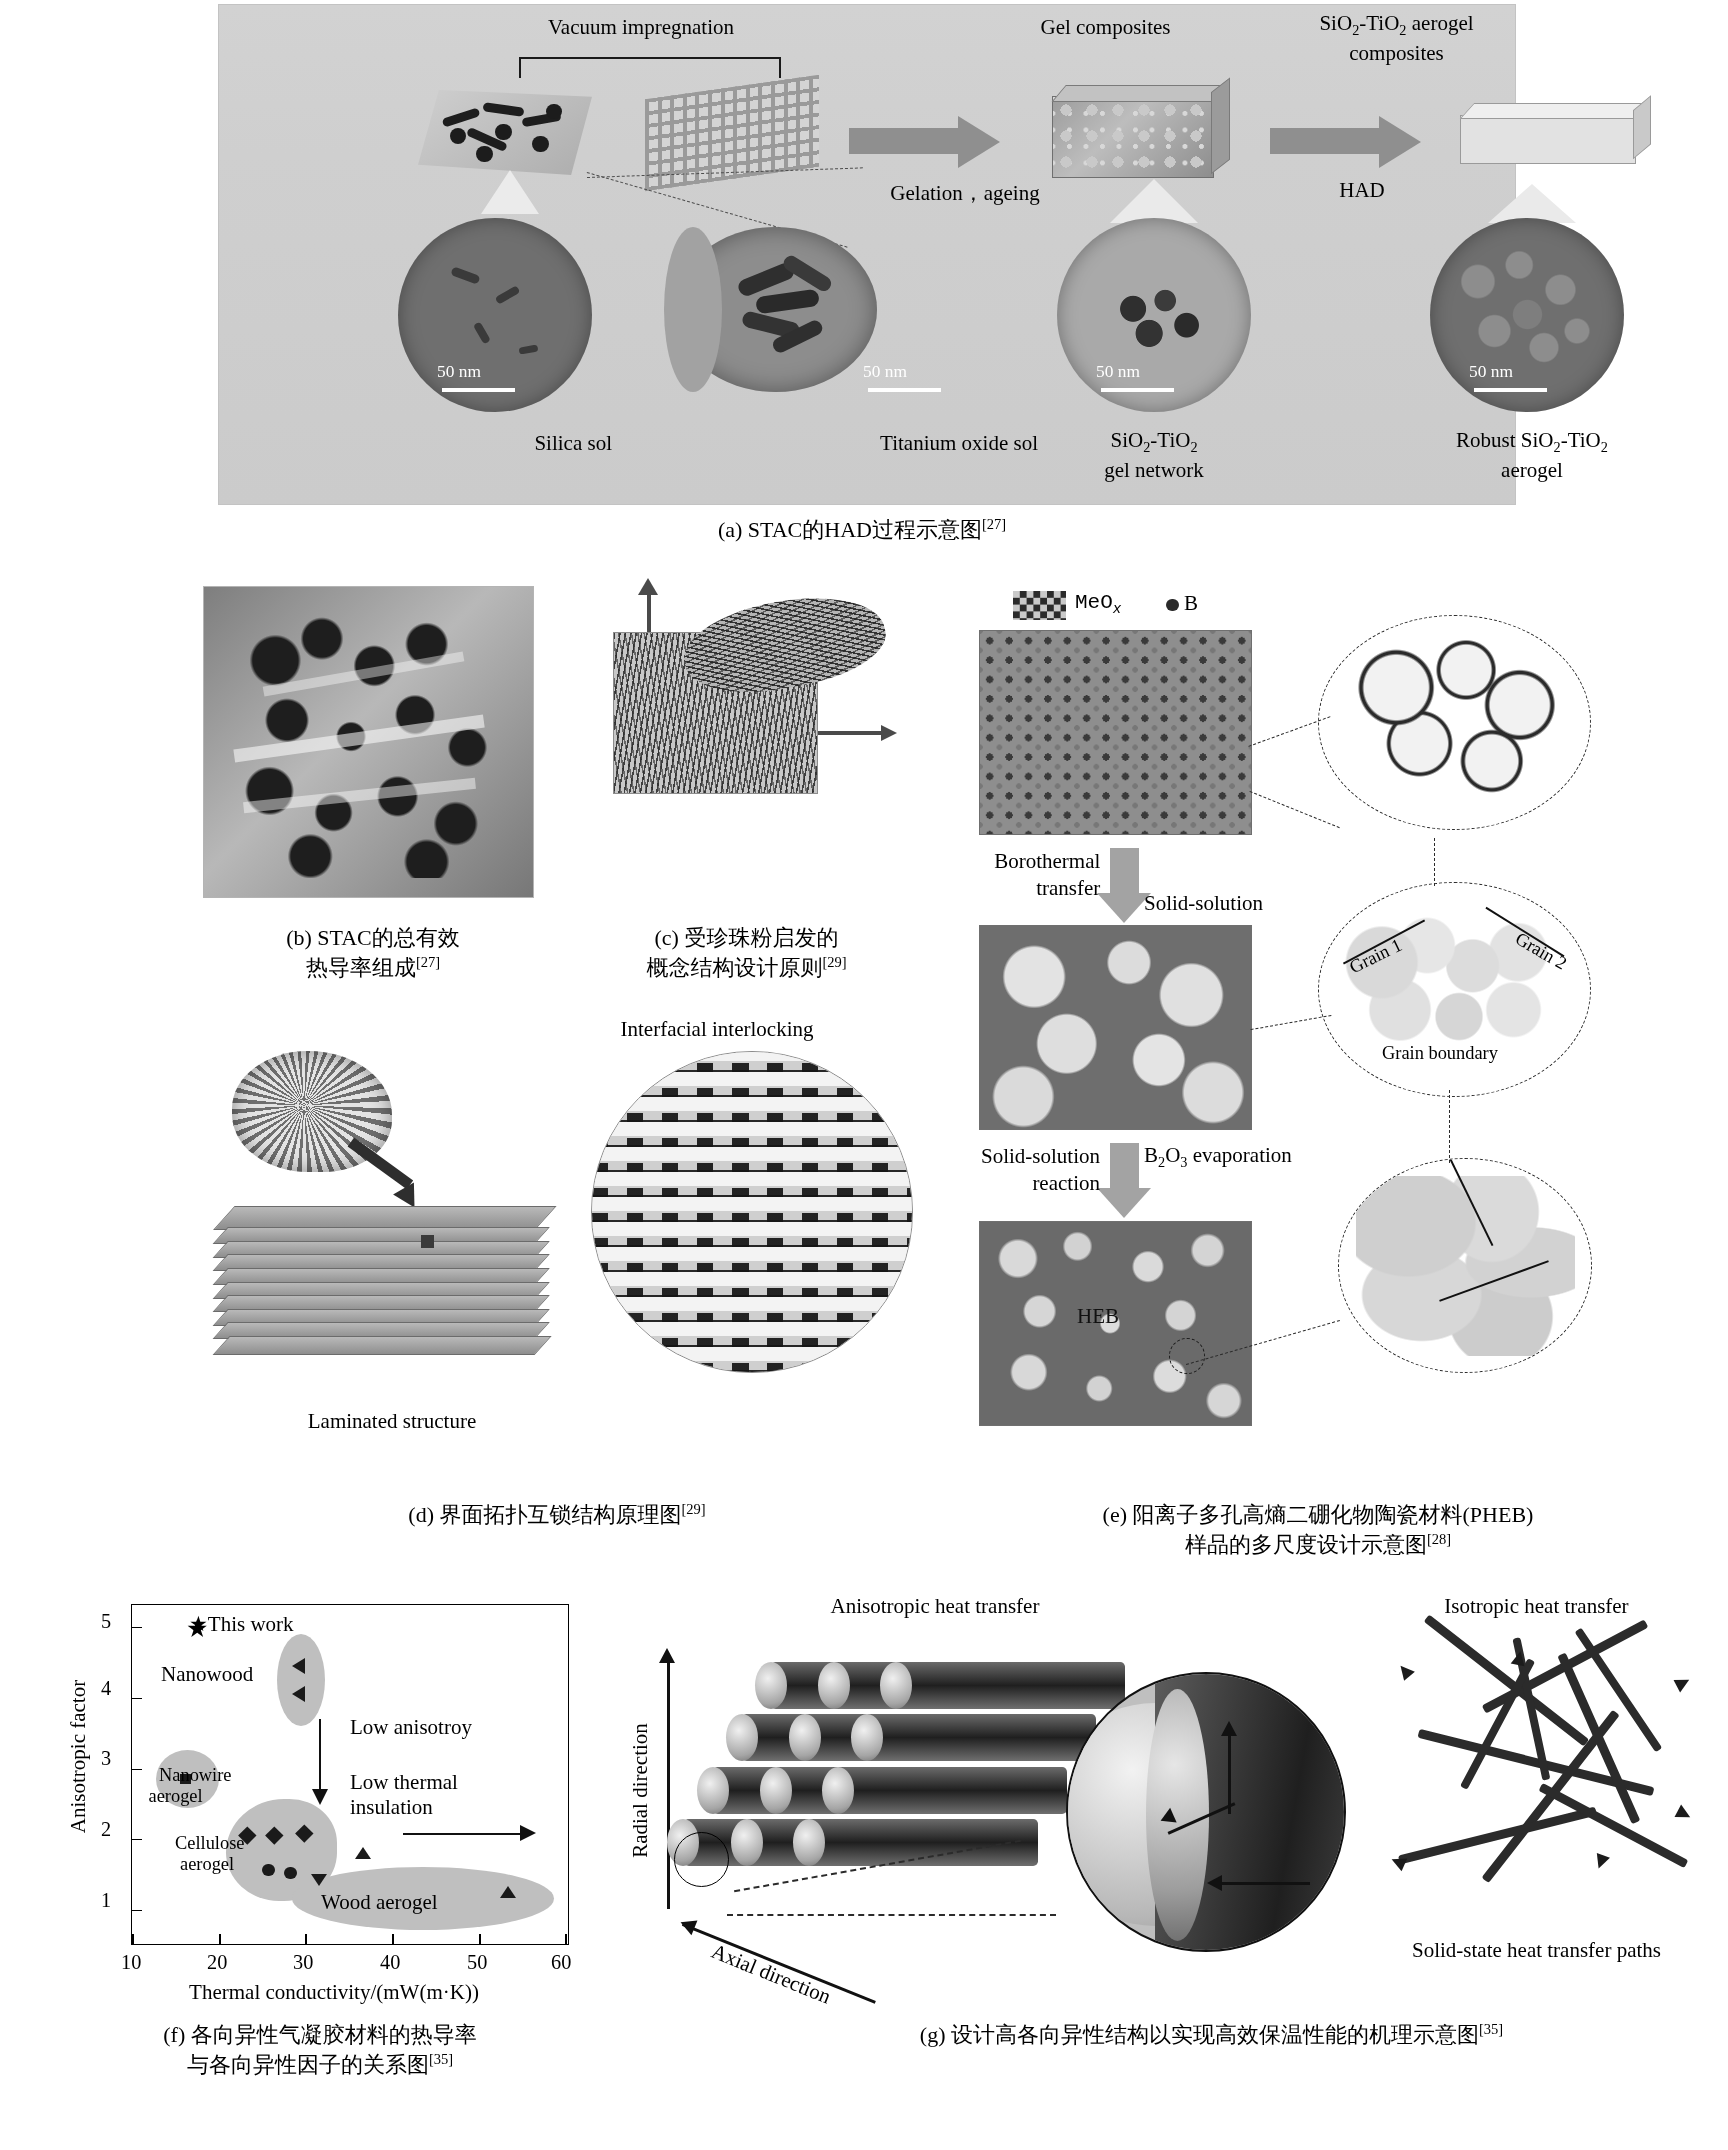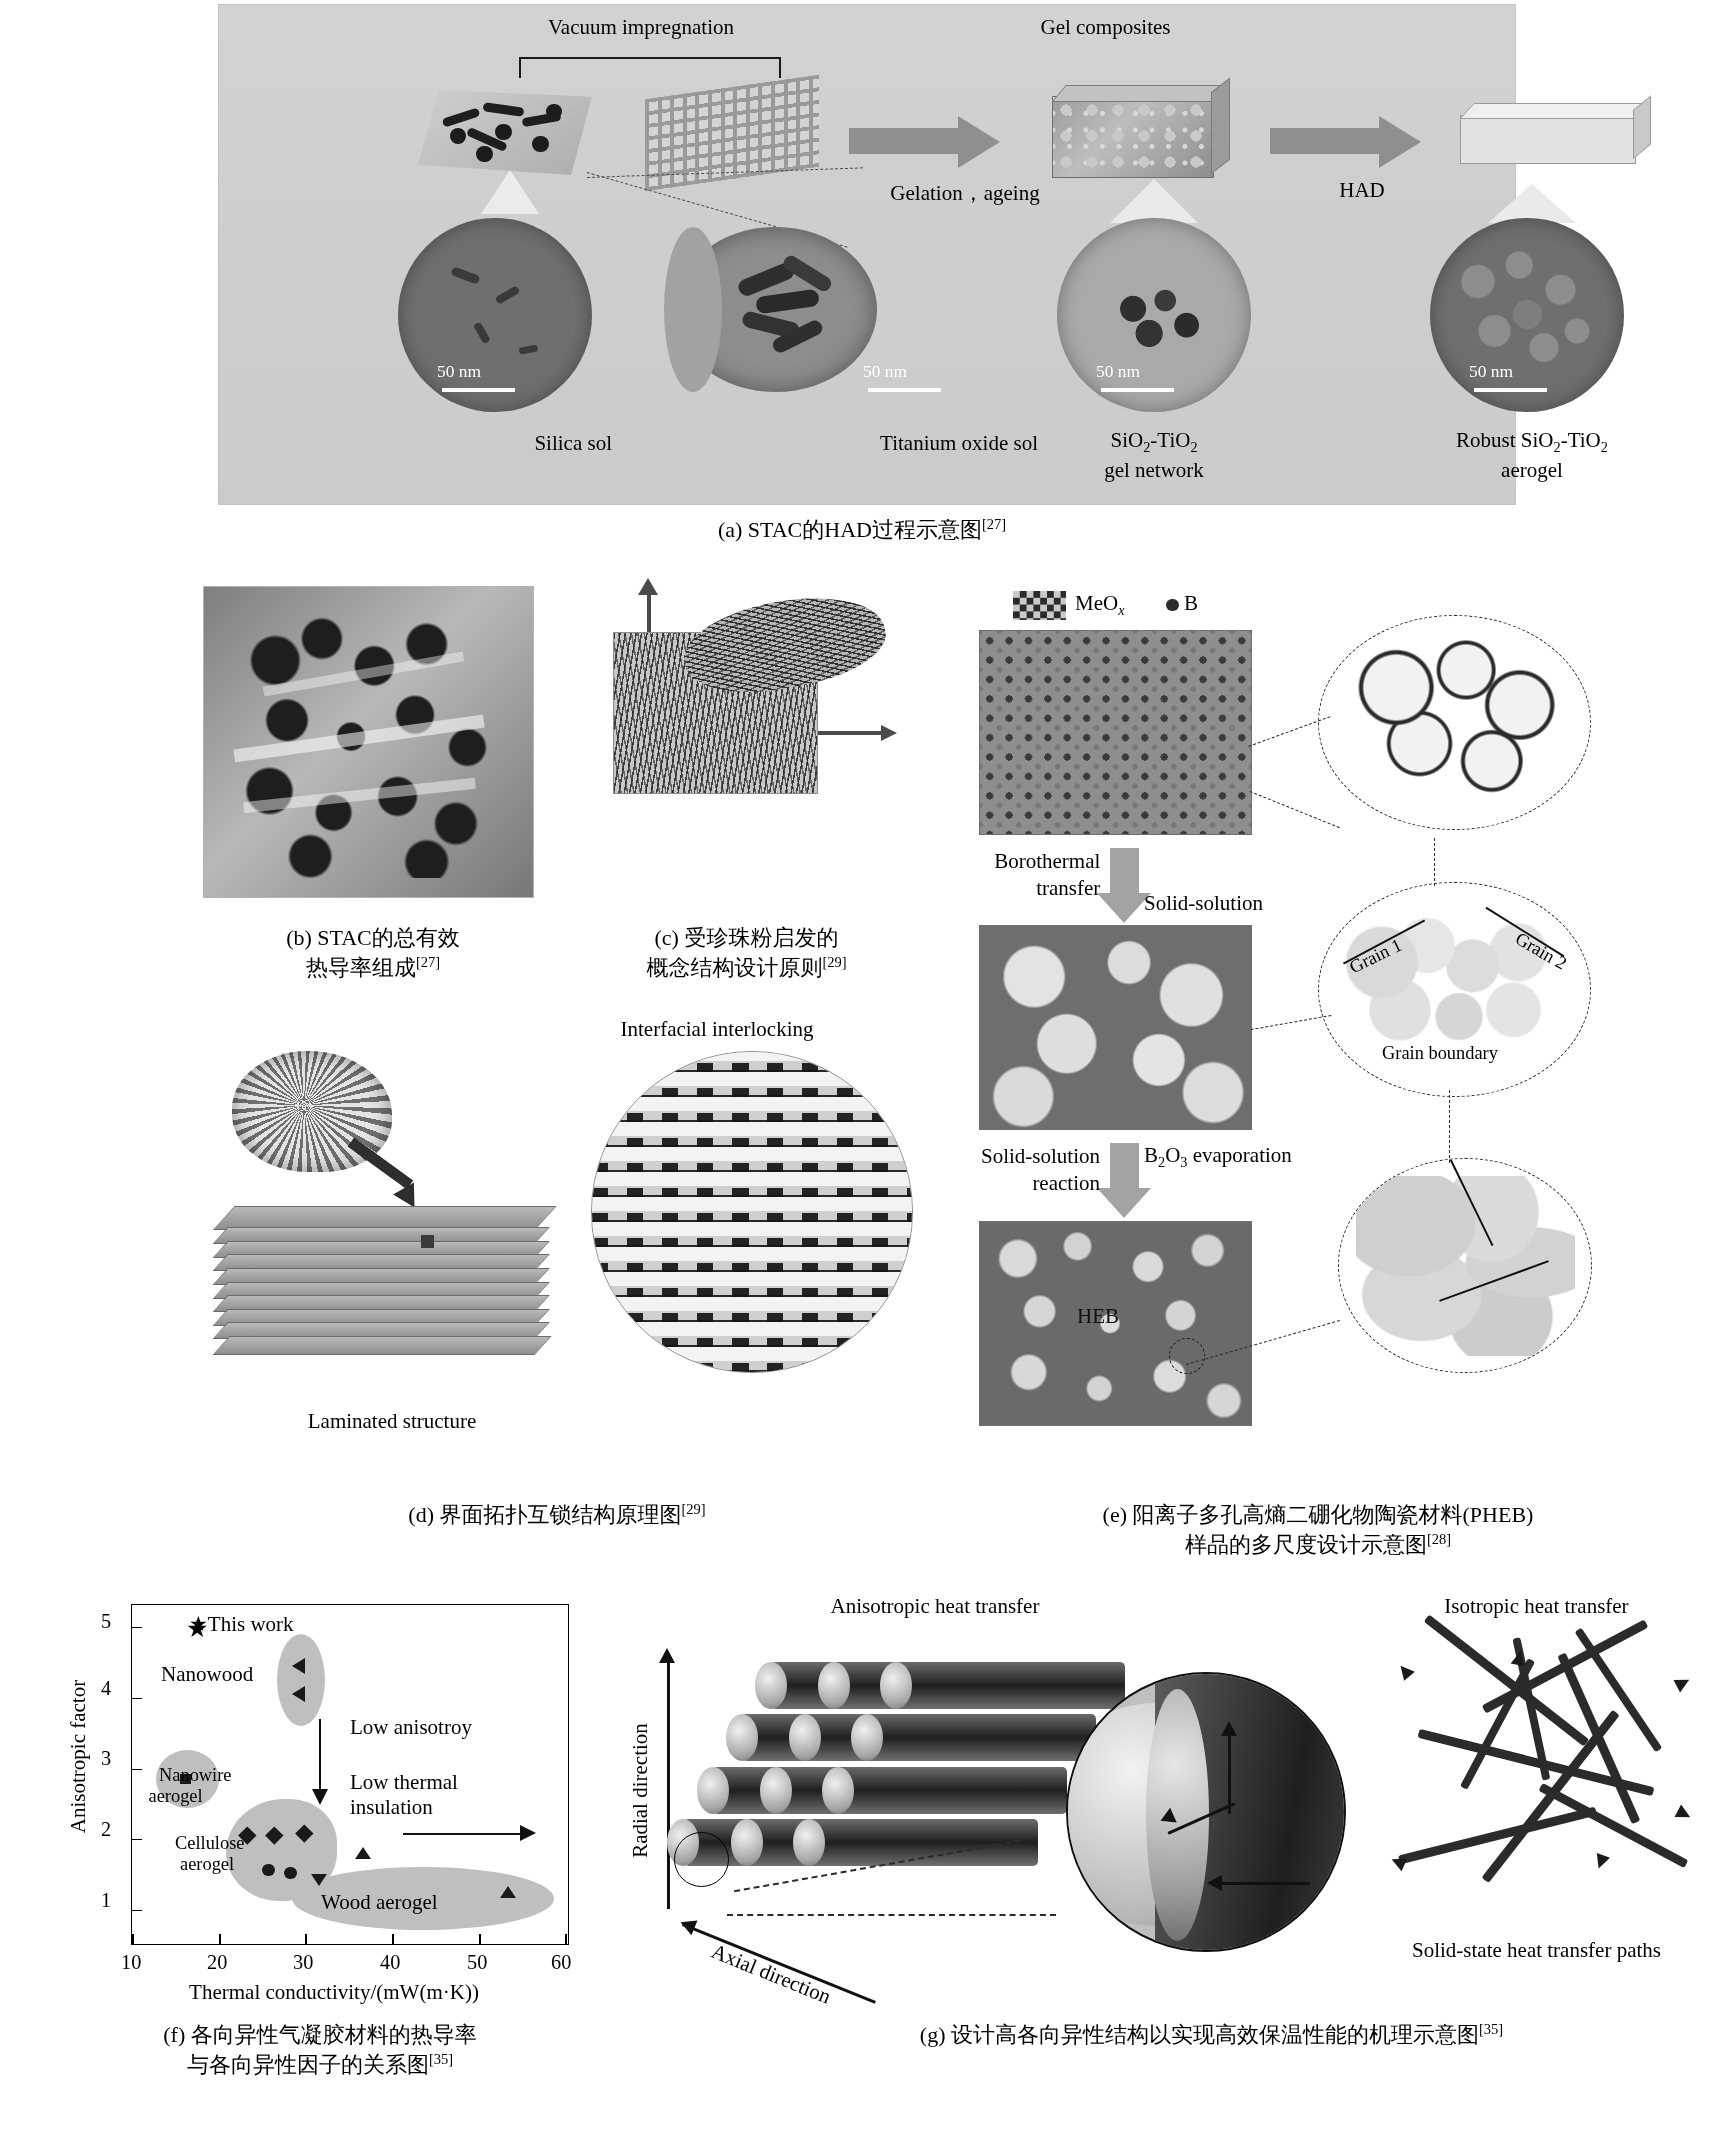--- a/index.html
+++ b/index.html
@@ -87,20 +87,23 @@
 </style>
 </head>
 <body>
 
 <div class="page">
 
   <div class="abs" id="panelA-box">
 
     <div class="hdr" style="left:233px; top:9.7px; width:378px;">Vacuum impregnation</div>
     <div class="hdr" style="left:717px; top:9.7px; width:339px;">Gel composites</div>
+    <div class="hdr" style="left:1032px; top:4.8px; width:291px; line-height:1.25;">
+      <span>SiO<sub>2</sub>-TiO<sub>2</sub> aerogel<br>composites</span>
+    </div>
 
     <div class="abs" style="left:300px; top:52px; width:262px; height:1.9px; background:#1a1a1a;"></div>
     <div class="abs" style="left:300px; top:52px; width:1.9px; height:21px; background:#1a1a1a;"></div>
     <div class="abs" style="left:560px; top:52px; width:1.9px; height:21px; background:#1a1a1a;"></div>
 
     <div class="abs photo grey" style="left:199px; top:85px; width:174px; height:85px; clip-path:polygon(12% 0,100% 8%,88% 100%,0 88%); background:linear-gradient(145deg,#cfcfcf,#adadad);"></div>
     <div class="abs" style="left:218px; top:94px; width:141px; height:63px;">
       <div class="abs" style="left:4.8px; top:14.5px; width:38px; height:8.7px; background:#1e1e1e; border-radius:4.4px; transform:rotate(-18deg);"></div>
       <div class="abs" style="left:46px; top:5.8px; width:41px; height:8.7px; background:#1e1e1e; border-radius:4.4px; transform:rotate(8deg);"></div>
       <div class="abs" style="left:85px; top:16.5px; width:39px; height:8.7px; background:#1e1e1e; border-radius:4.4px; transform:rotate(-10deg);"></div>
@@ -296,21 +299,21 @@
   </div>
 
   <div class="capmain" style="left:300px; top:1500px; width:514px;">
     <span>(d) 界面拓扑互锁结构原理图</span><sup>[29]</sup>
   </div>
 
   <div class="abs" style="left:950px; top:586px; width:756px; height:882px;">
 
     <div class="abs" style="left:63px; top:4.8px; width:53px; height:29px; background:
         repeating-conic-gradient(#2b2b2b 0 25%, #c9c9c9 0 50%) 0 0/13.6px 13.6px;"></div>
-    <div class="ftxt" style="left:125px; top:4.8px;">
+    <div class="ftxt" style="left:125px; top:4.8px;font-family:Liberation Mono, monospace;">
       <span>MeO</span><sub class="ital">x</sub>
     </div>
     <div class="abs" style="left:216px; top:12.6px; width:12.6px; height:12.6px; border-radius:50%; background:#2b2b2b;"></div>
     <div class="ftxt" style="left:234px; top:4.8px;">B</div>
 
     <div class="abs photo dots2" style="left:29px; top:44px; width:271px; height:203px; background:#8e8e8e; border:0.5px solid #6f6f6f;"></div>
 
     <div class="abs" style="left:160px; top:262px;">
       <div class="abs" style="left:0; top:0; width:29px; height:47px; background:#a3a3a3;"></div>
       <div class="abs" style="left:-12.6px; top:45px; width:0;height:0;border-left:27px solid transparent;border-right:27px solid transparent;border-top:30px solid #a3a3a3;"></div>

